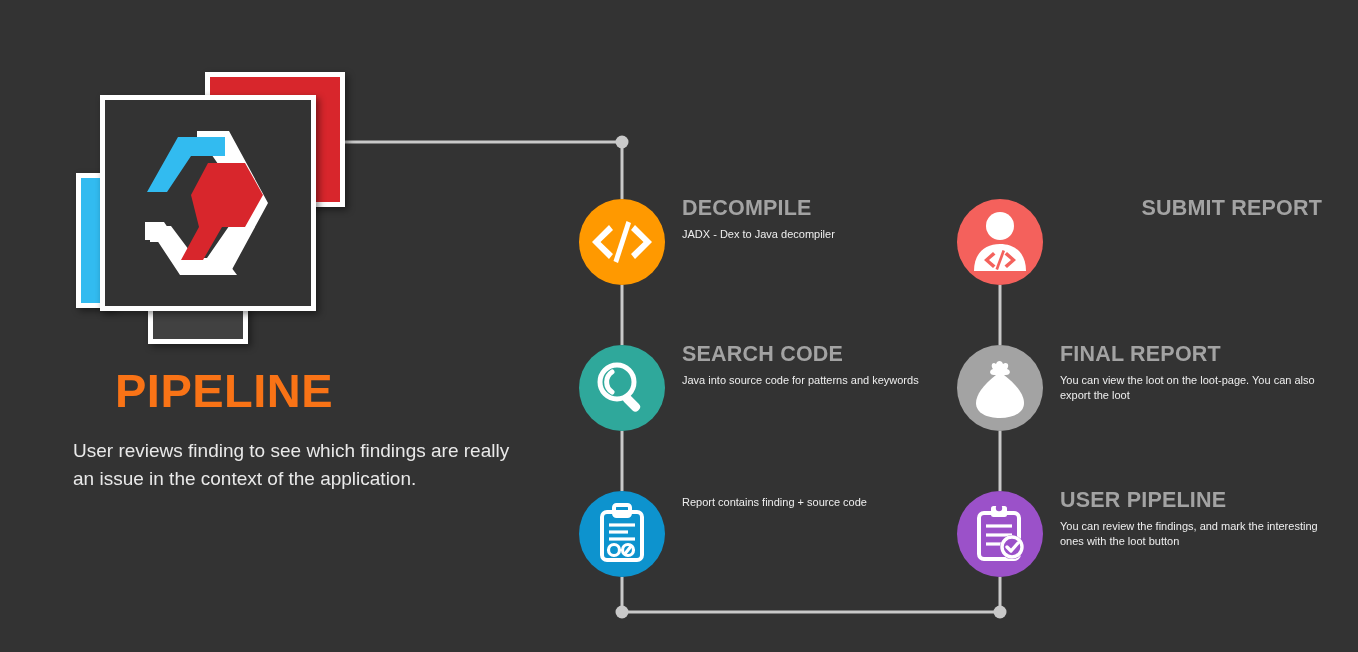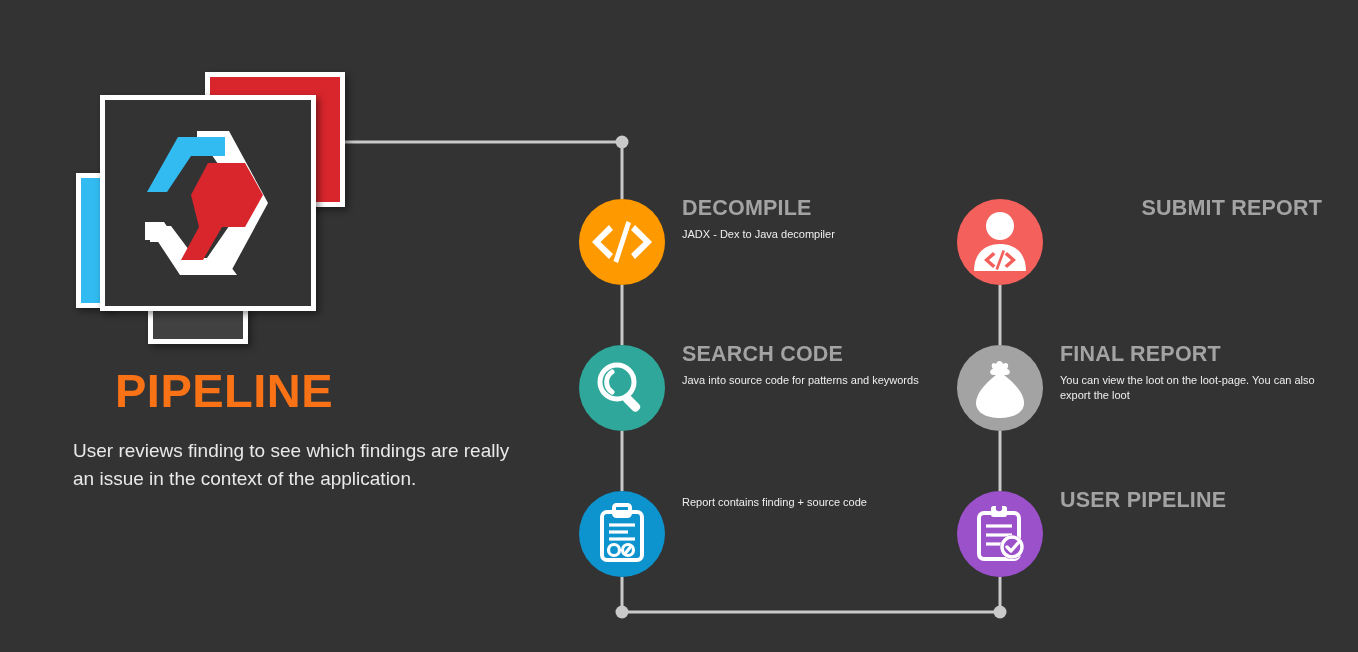--- a/index.html
+++ b/index.html
@@ -231,16 +231,17 @@
         <line x1="29" y1="35" x2="55" y2="35" stroke="#ffffff" stroke-width="3.2"></line>
         <line x1="29" y1="44" x2="55" y2="44" stroke="#ffffff" stroke-width="3.2"></line>
         <line x1="29" y1="53" x2="45" y2="53" stroke="#ffffff" stroke-width="3.2"></line>
         <circle cx="55" cy="56" r="12" fill="#9B51C9"></circle>
         <circle cx="55" cy="56" r="10" fill="none" stroke="#ffffff" stroke-width="3.4"></circle>
         <path d="M50 56 L54 60 L61 52" fill="none" stroke="#ffffff" stroke-width="3.4" stroke-linecap="round" stroke-linejoin="round"></path>
       </svg>
     </div>
     <div class="step-text" style="width:270px;">
       <div class="step-title">USER PIPELINE</div>
+      <div class="step-desc">You can review the findings, and mark the interesting ones with the loot button</div>
     </div>
   </div>
 
 </div>
 
 </body></html>

